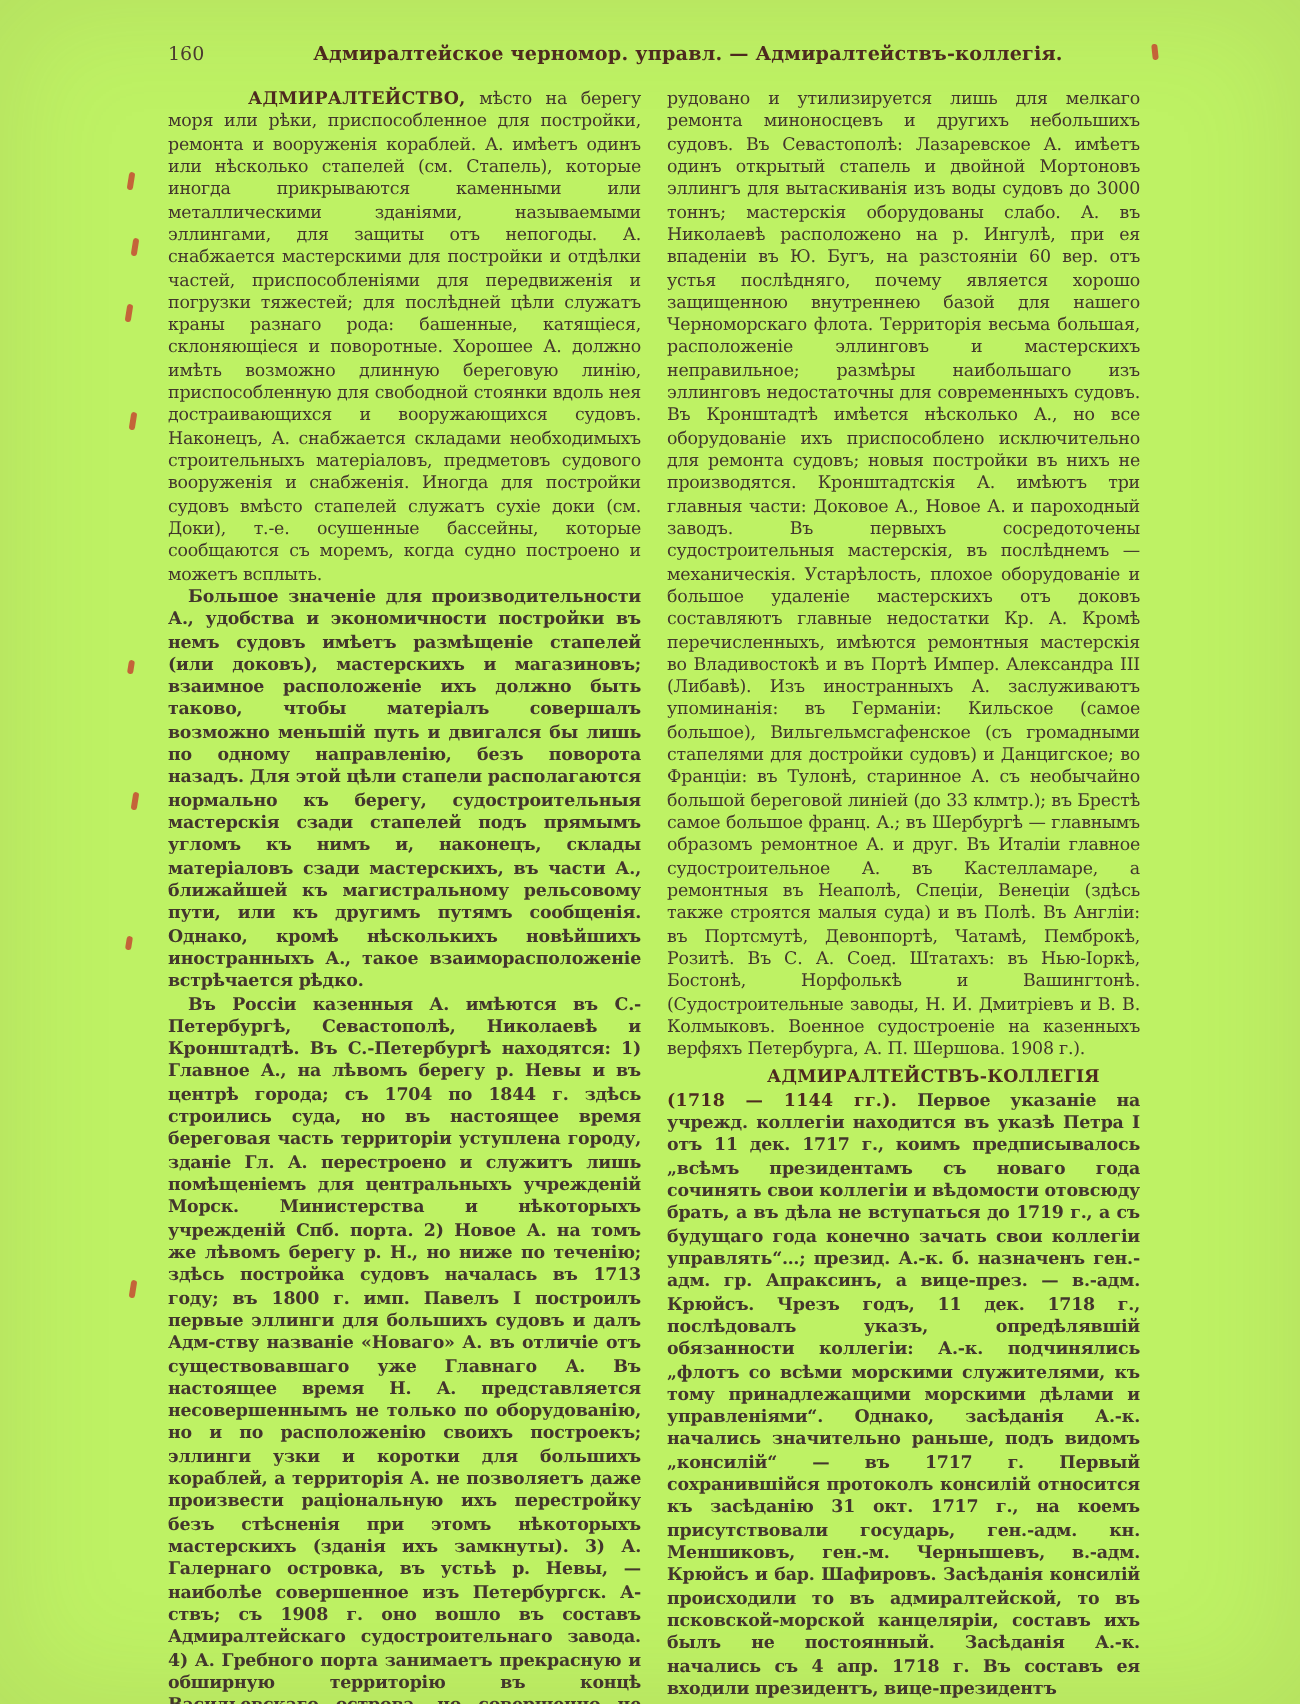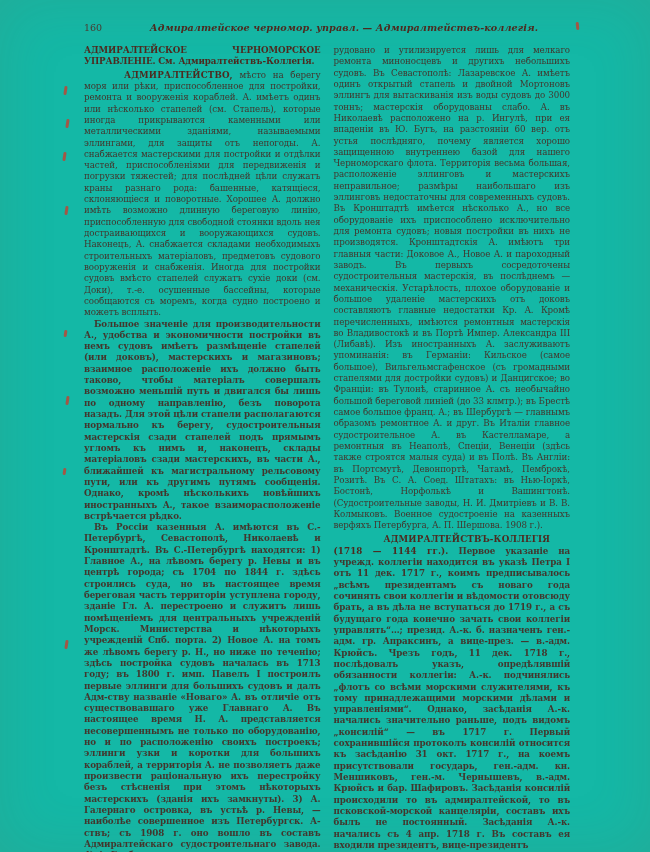--- a/index.html
+++ b/index.html
@@ -4,35 +4,34 @@
 <style>
   * { margin:0; padding:0; box-sizing:border-box; }
   html, body { width:650px; height:852px; overflow:hidden; }
   body {
     font-family: "DejaVu Serif", serif;
     background:#e8e4da;
   }
   .page {
     position:relative;
     width:650px; height:852px;
-    background:#14b8a6;
+    background:#bef264;
     color:#43362d;
     box-shadow: inset 0 0 60px rgba(120,100,70,.14);
     overflow:hidden;
   }
   .running-head {
     position:absolute; top:22px; left:84px; right:80px;
     display:flex; align-items:baseline;
   }
   .pagenum { font-size:9.5px; color:#4a3a30; min-width:34px; }
   .head-title {
     flex:1; text-align:center;
     font-weight:bold; font-size:9.6px; letter-spacing:.1px;
     color:#4d2a1f;
-    font-style:italic;
   }
   .columns {
     position:absolute; top:45px; left:84px; right:80px;
     display:flex; gap:13px;
   }
   .col {
     width:50%;
     text-align:justify;
     font-size:8.7px; line-height:1.3; letter-spacing:-0.1px;
     color:#43362d;
@@ -70,24 +69,20 @@
 <div class="page">
 
   <div class="running-head">
     <span class="pagenum">160</span>
     <span class="head-title">Адмиралтейское черномор. управл. — Адмиралтействъ-коллегія.</span>
   </div>
 
   <div class="columns">
 
     <div class="col">
-      <p class="entry-head">
-        <span>АДМИРАЛТЕЙСКОЕ ЧЕРНОМОРСКОЕ УПРАВЛЕНІЕ.</span>
-        <span>См. Адмиралтействъ-Коллегія.</span>
-      </p>
       <p>
         <b class="lead">АДМИРАЛТЕЙСТВО,</b>
         <span>мѣсто на берегу моря или рѣки, приспособленное для постройки, ремонта и вооруженія кораблей. А. имѣетъ одинъ или нѣсколько стапелей (см. Стапель), которые иногда прикрываются каменными или металлическими зданіями, называемыми эллингами, для защиты отъ непогоды. А. снабжается мастерскими для постройки и отдѣлки частей, приспособленіями для передвиженія и погрузки тяжестей; для послѣдней цѣли служатъ краны разнаго рода: башенные, катящіеся, склоняющіеся и поворотные. Хорошее А. должно имѣть возможно длинную береговую линію, приспособленную для свободной стоянки вдоль нея достраивающихся и вооружающихся судовъ. Наконецъ, А. снабжается складами необходимыхъ строительныхъ матеріаловъ, предметовъ судового вооруженія и снабженія. Иногда для постройки судовъ вмѣсто стапелей служатъ сухіе доки (см. Доки), т.-е. осушенные бассейны, которые сообщаются съ моремъ, когда судно построено и можетъ всплыть.</span>
       </p>
       <p class="ind">Большое значеніе для производительности А., удобства и экономичности постройки въ немъ судовъ имѣетъ размѣщеніе стапелей (или доковъ), мастерскихъ и магазиновъ; взаимное расположеніе ихъ должно быть таково, чтобы матеріалъ совершалъ возможно меньшій путь и двигался бы лишь по одному направленію, безъ поворота назадъ. Для этой цѣли стапели располагаются нормально къ берегу, судостроительныя мастерскія сзади стапелей подъ прямымъ угломъ къ нимъ и, наконецъ, склады матеріаловъ сзади мастерскихъ, въ части А., ближайшей къ магистральному рельсовому пути, или къ другимъ путямъ сообщенія. Однако, кромѣ нѣсколькихъ новѣйшихъ иностранныхъ А., такое взаиморасположеніе встрѣчается рѣдко.</p>
       <p class="ind">Въ Россіи казенныя А. имѣются въ С.-Петербургѣ, Севастополѣ, Николаевѣ и Кронштадтѣ. Въ С.-Петербургѣ находятся: 1) Главное А., на лѣвомъ берегу р. Невы и въ центрѣ города; съ 1704 по 1844 г. здѣсь строились суда, но въ настоящее время береговая часть территоріи уступлена городу, зданіе Гл. А. перестроено и служитъ лишь помѣщеніемъ для центральныхъ учрежденій Морск. Министерства и нѣкоторыхъ учрежденій Спб. порта. 2) Новое А. на томъ же лѣвомъ берегу р. Н., но ниже по теченію; здѣсь постройка судовъ началась въ 1713 году; въ 1800 г. имп. Павелъ I построилъ первые эллинги для большихъ судовъ и далъ Адм-ству названіе «Новаго» А. въ отличіе отъ существовавшаго уже Главнаго А. Въ настоящее время Н. А. представляется несовершеннымъ не только по оборудованію, но и по расположенію своихъ построекъ; эллинги узки и коротки для большихъ кораблей, а территорія А. не позволяетъ даже произвести раціональную ихъ перестройку безъ стѣсненія при этомъ нѣкоторыхъ мастерскихъ (зданія ихъ замкнуты). 3) А. Галернаго островка, въ устьѣ р. Невы, — наиболѣе совершенное изъ Петербургск. А-ствъ; съ 1908 г. оно вошло въ составъ Адмиралтейскаго судостроительнаго завода. 4) А. Гребного порта занимаетъ прекрасную и обширную территорію въ концѣ Васильевскаго острова, но совершенно не обо-</p>
     </div>
 
     <div class="col">
       <p>рудовано и утилизируется лишь для мелкаго ремонта миноносцевъ и другихъ небольшихъ судовъ. Въ Севастополѣ: Лазаревское А. имѣетъ одинъ открытый стапель и двойной Мортоновъ эллингъ для вытаскиванія изъ воды судовъ до 3000 тоннъ; мастерскія оборудованы слабо. А. въ Николаевѣ расположено на р. Ингулѣ, при ея впаденіи въ Ю. Бугъ, на разстояніи 60 вер. отъ устья послѣдняго, почему является хорошо защищенною внутреннею базой для нашего Черноморскаго флота. Территорія весьма большая, расположеніе эллинговъ и мастерскихъ неправильное; размѣры наибольшаго изъ эллинговъ недостаточны для современныхъ судовъ. Въ Кронштадтѣ имѣется нѣсколько А., но все оборудованіе ихъ приспособлено исключительно для ремонта судовъ; новыя постройки въ нихъ не производятся. Кронштадтскія А. имѣютъ три главныя части: Доковое А., Новое А. и пароходный заводъ. Въ первыхъ сосредоточены судостроительныя мастерскія, въ послѣднемъ — механическія. Устарѣлость, плохое оборудованіе и большое удаленіе мастерскихъ отъ доковъ составляютъ главные недостатки Кр. А. Кромѣ перечисленныхъ, имѣются ремонтныя мастерскія во Владивостокѣ и въ Портѣ Импер. Александра III (Либавѣ). Изъ иностранныхъ А. заслуживаютъ упоминанія: въ Германіи: Кильское (самое большое), Вильгельмсгафенское (съ громадными стапелями для достройки судовъ) и Данцигское; во Франціи: въ Тулонѣ, старинное А. съ необычайно большой береговой линіей (до 33 клмтр.); въ Брестѣ самое большое франц. А.; въ Шербургѣ — главнымъ образомъ ремонтное А. и друг. Въ Италіи главное судостроительное А. въ Кастелламаре, а ремонтныя въ Неаполѣ, Спеціи, Венеціи (здѣсь также строятся малыя суда) и въ Полѣ. Въ Англіи: въ Портсмутѣ, Девонпортѣ, Чатамѣ, Пемброкѣ, Розитѣ. Въ С. А. Соед. Штатахъ: въ Нью-Іоркѣ, Бостонѣ, Норфолькѣ и Вашингтонѣ. (Судостроительные заводы, Н. И. Дмитріевъ и В. В. Колмыковъ. Военное судостроеніе на казенныхъ верфяхъ Петербурга, А. П. Шершова. 1908 г.).</p>

